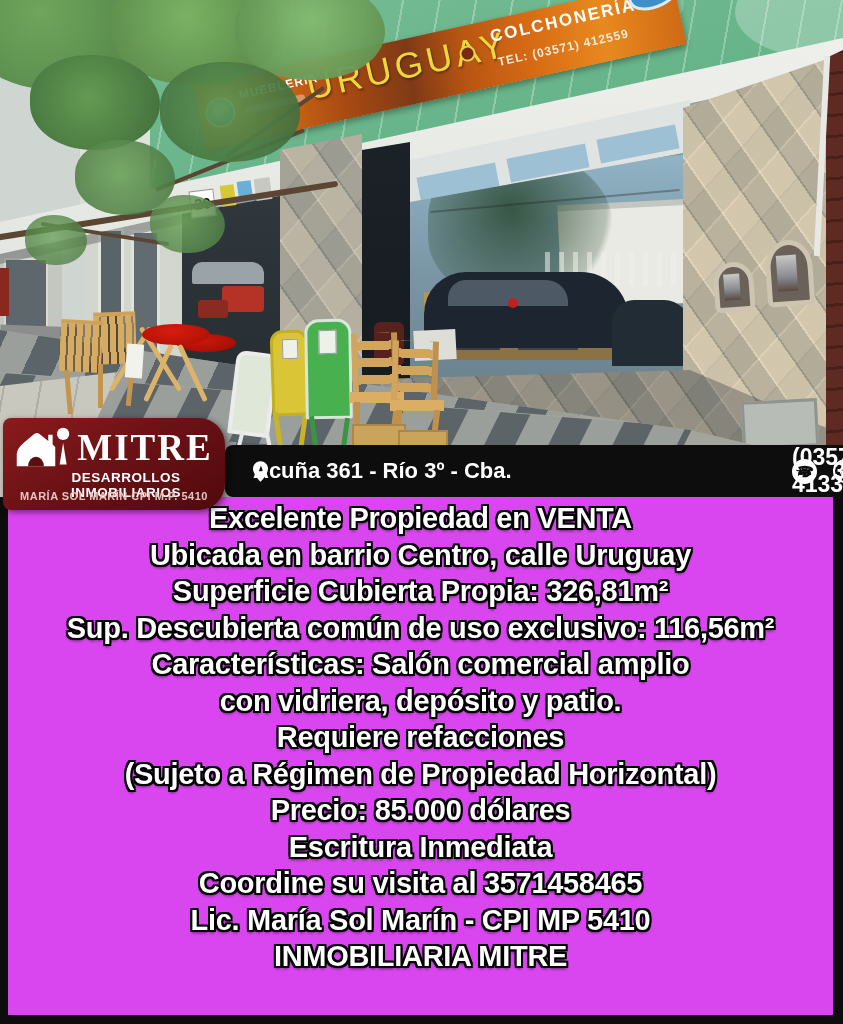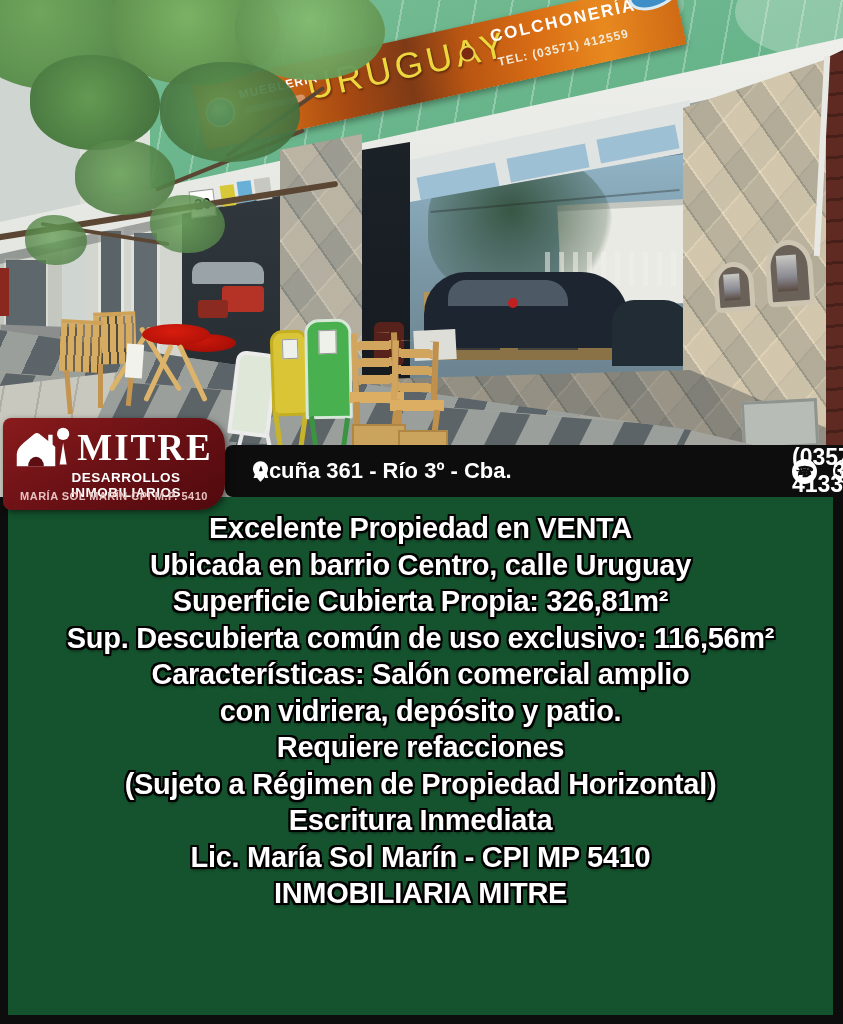--- a/index.html
+++ b/index.html
@@ -163,23 +163,23 @@
   .black-strip svg,.black-strip .circ{position:static;}
   .addr-grp{margin-left:28px;font-size:22px;}
   .tel-grp{margin-left:auto;font-size:23px;}
   .wa-grp{margin-left:16px;margin-right:10px;font-size:23px;}
   .circ{width:25px;height:25px;border-radius:50%;background:#fff;color:#0d0d0d;
     display:flex;align-items:center;justify-content:center;font-size:15px;line-height:1;}
   .circ-o{width:24px;height:24px;border-radius:50%;border:2.5px solid #fff;background:transparent;color:#fff;
     display:flex;align-items:center;justify-content:center;font-size:13px;line-height:1;}
 
   
-  .details{left:0;top:497px;width:843px;height:527px;background:#14532d;
+  .details{left:0;top:497px;width:843px;height:527px;background:#d946ef;
     border-left:8px solid #0d0d0d;border-right:10px solid #0d0d0d;border-bottom:9px solid #0d0d0d;
-    padding-top:13px;}
+    padding-top:3px;}
   .detail-line{position:static;display:block;text-align:center;white-space:nowrap;
     font-size:29px;font-weight:700;color:#fff;line-height:36.5px;letter-spacing:-.3px;
     text-shadow:-2px -2px 0 #000,0 -2px 0 #000,2px -2px 0 #000,-2px 0 0 #000,2px 0 0 #000,
                 -2px 2px 0 #000,0 2px 0 #000,2px 2px 0 #000,0 3px 3px rgba(0,0,0,.55);}
 </style>
 </head>
 <body>
 
 <div class="flyer">
 
@@ -354,18 +354,20 @@
 
   <div class="details">
       <div class="detail-line">Excelente Propiedad en VENTA</div>
       <div class="detail-line">Ubicada en barrio Centro, calle Uruguay</div>
       <div class="detail-line">Superficie Cubierta Propia: 326,81m²</div>
       <div class="detail-line">Sup. Descubierta común de uso exclusivo: 116,56m²</div>
       <div class="detail-line">Características: Salón comercial amplio</div>
       <div class="detail-line">con vidriera, depósito y patio.</div>
       <div class="detail-line">Requiere refacciones</div>
       <div class="detail-line">(Sujeto a Régimen de Propiedad Horizontal)</div>
+      <div class="detail-line">Precio: 85.000 dólares</div>
       <div class="detail-line">Escritura Inmediata</div>
+      <div class="detail-line">Coordine su visita al 3571458465</div>
       <div class="detail-line">Lic. María Sol Marín - CPI MP 5410</div>
       <div class="detail-line">INMOBILIARIA MITRE</div>
     </div>
 
 </div>
 
 </body></html>

